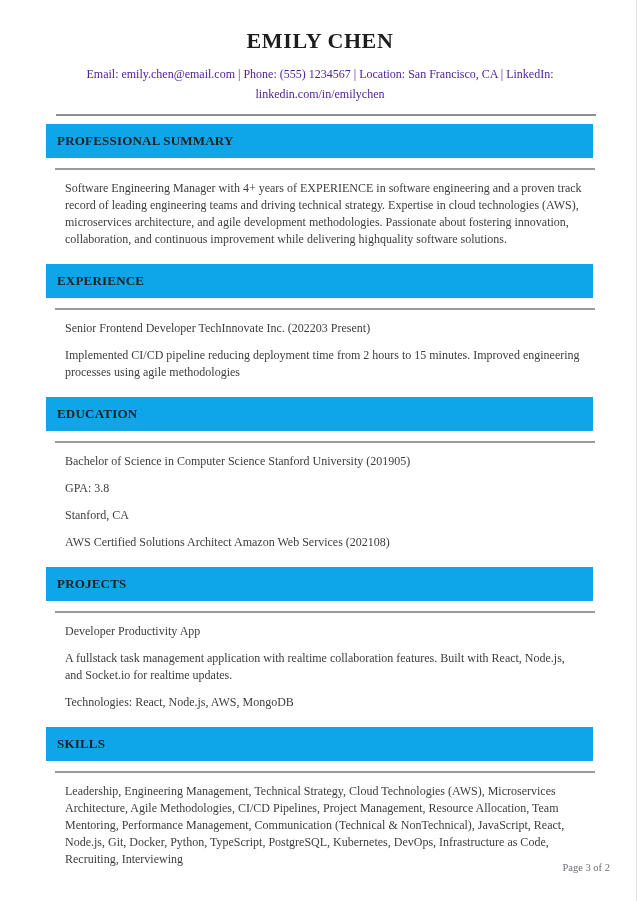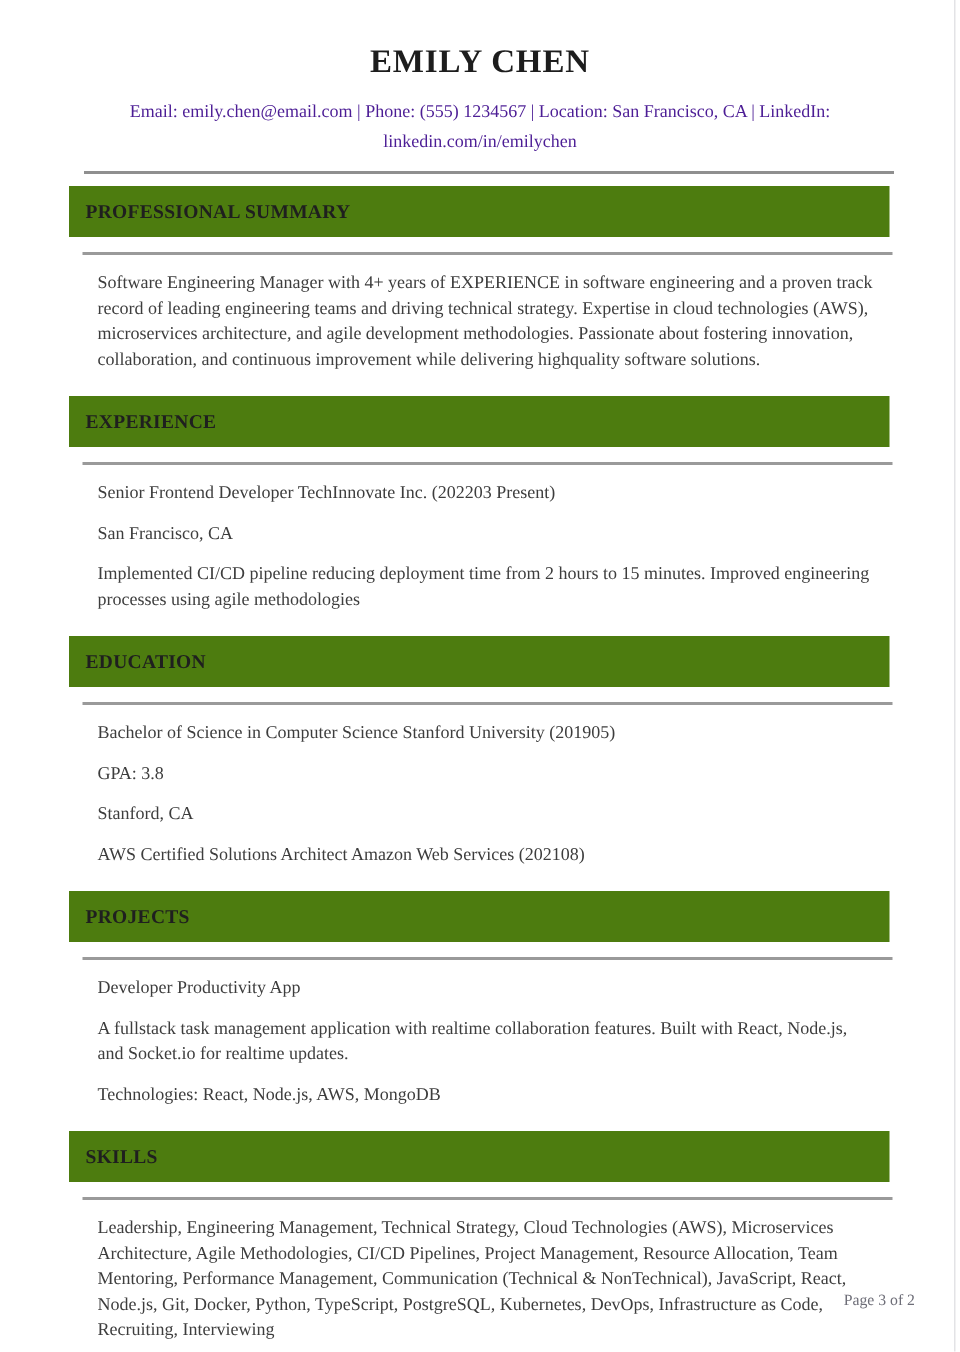--- a/index.html
+++ b/index.html
@@ -41,21 +41,21 @@
     line-height: 20px;
     color: #4c1d95;
   }
   hr { border: none; height: 0; }
   .header-divider {
     margin: 10px 44px 0 56px;
     border-top: 2px solid #8f8f8f;
   }
   .section-band {
     margin: 8px 47px 0 46px;
-    background: #4d7c0f;
+    background: #0ea5e9;
     padding: 9px 11px 9px 11px;
   }
   section + section .section-band { margin-top: 16px; }
   .section-band h2 {
     font-size: 13px;
     font-weight: bold;
     letter-spacing: 0.2px;
     color: #1f1f1f;
     line-height: 16px;
   }
@@ -101,21 +101,20 @@
       </div>
   </section>
 
   <section>
     <div class="section-band">
       <h2>EXPERIENCE</h2>
     </div>
     <hr class="section-rule">
     <div class="section-content">
         <div class="paragraph">Senior Frontend Developer TechInnovate Inc. (202203 Present)</div>
-        <div class="paragraph">San Francisco, CA</div>
         <div class="paragraph">Implemented CI/CD pipeline reducing deployment time from 2 hours to 15 minutes. Improved engineering processes using agile methodologies</div>
       </div>
   </section>
 
   <section>
     <div class="section-band">
       <h2>EDUCATION</h2>
     </div>
     <hr class="section-rule">
     <div class="section-content">

